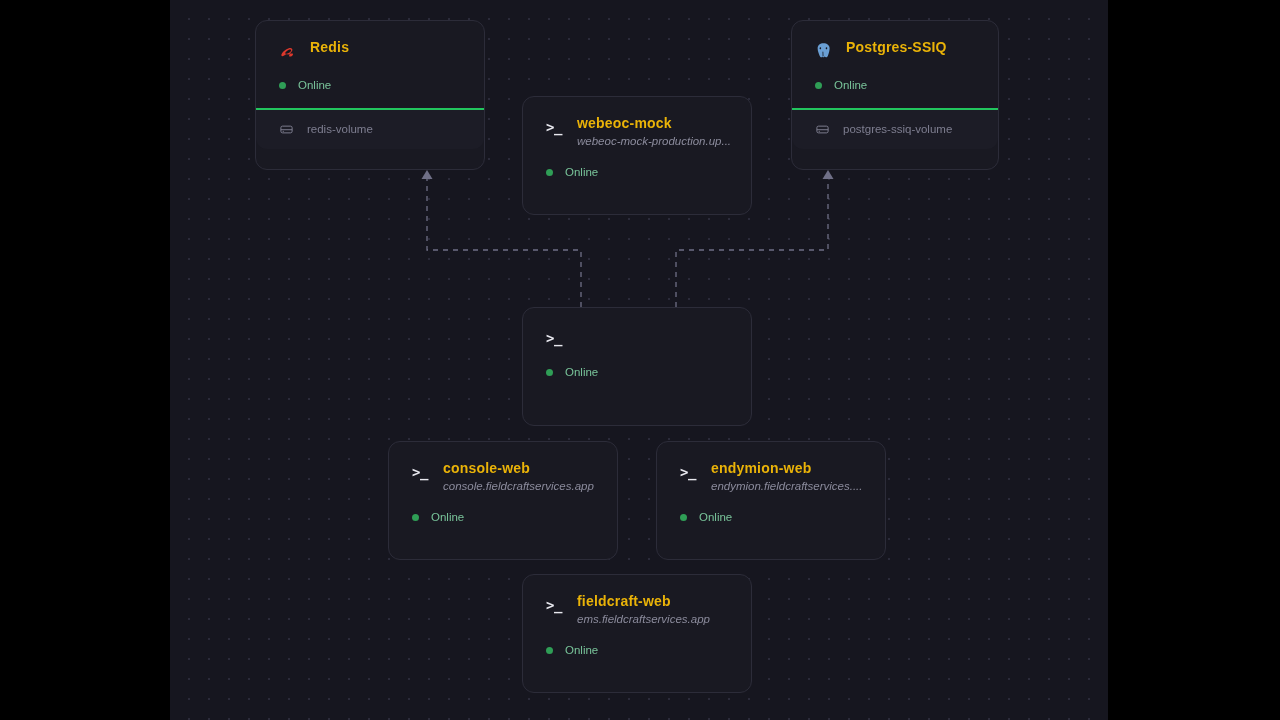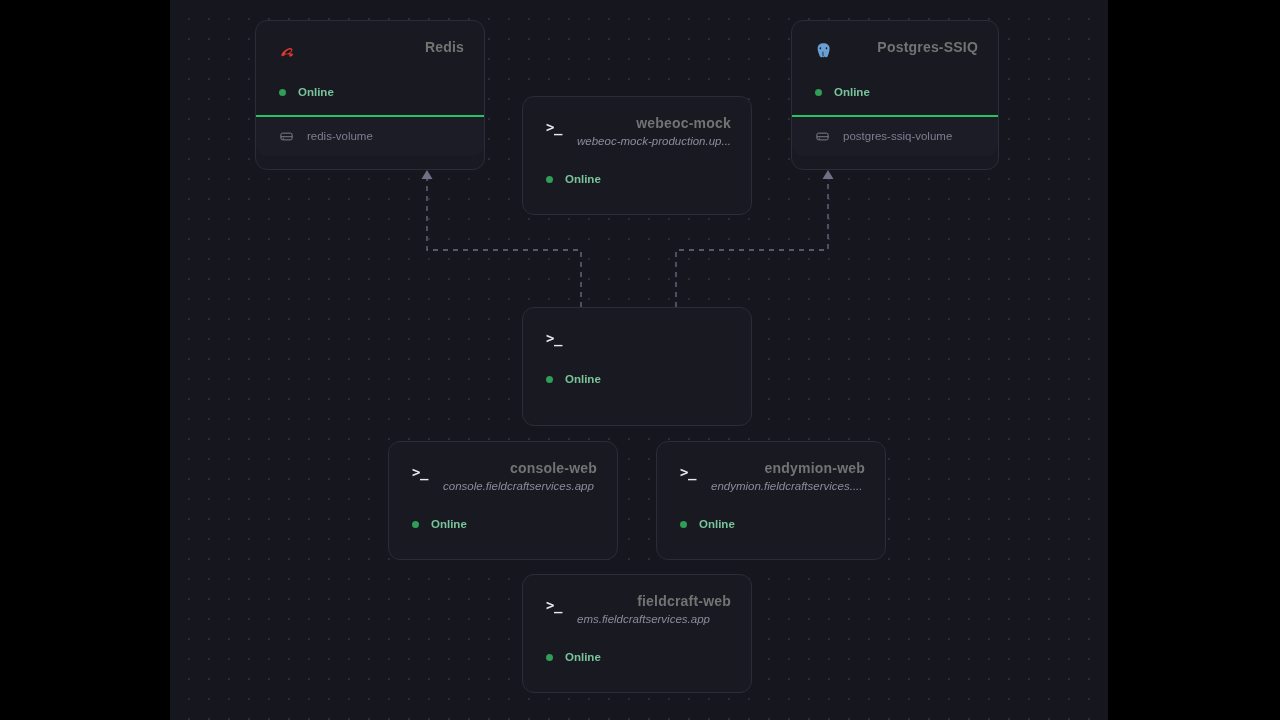--- a/index.html
+++ b/index.html
@@ -72,45 +72,43 @@
   }
 
   .node-titles {
     display: flex;
     flex-direction: column;
     min-width: 0;
     flex: 1 1 auto;
   }
 
   .node-title {
-    color: #737373;
+    color: #eab308;
     font-size: 14px;
     font-weight: bold;
     letter-spacing: 0.2px;
     line-height: 17px;
     white-space: nowrap;
-    text-align: right;
   }
 
   .node-sub {
     color: #8b8b9c;
     font-size: 11.5px;
     line-height: 15px;
     margin-top: 2px;
     white-space: nowrap;
     overflow: hidden;
     font-style: italic;
   }
 
   .status-row {
     display: flex;
     align-items: center;
     gap: 12px;
-    margin-top: 23px;
-    font-weight: bold;
+    margin-top: 16px;
   }
 
   .status-dot {
     width: 7px;
     height: 7px;
     border-radius: 50%;
     background: #2f9e56;
     margin-left: 3px;
     flex: 0 0 7px;
   }

